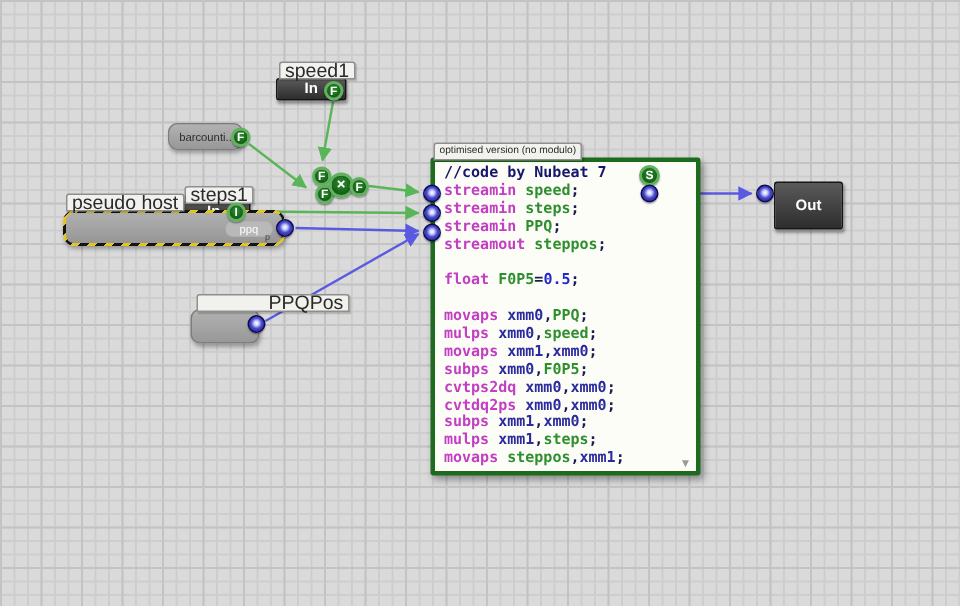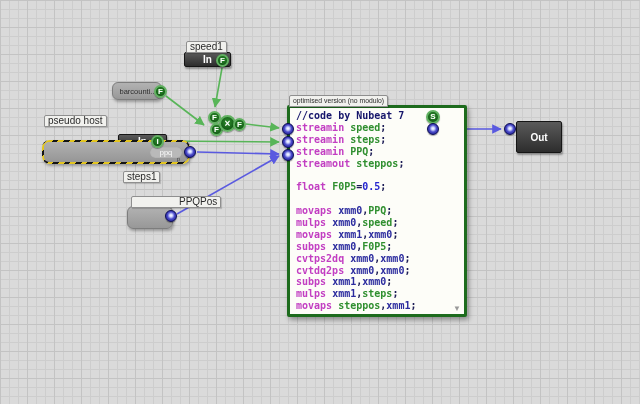--- a/index.html
+++ b/index.html
@@ -7,21 +7,21 @@
   #canvas{position:relative;width:640px;height:404px;
     background-color:#dadada;
     background-image:
       linear-gradient(#c3c3c3 1px, transparent 1px),
       linear-gradient(90deg,#c3c3c3 1px, transparent 1px),
       linear-gradient(#cdcdcd 1px, transparent 1px),
       linear-gradient(90deg,#cdcdcd 1px, transparent 1px);
     background-size:27px 27px,27px 27px,9px 9px,9px 9px;}
   #wires{position:absolute;left:0;top:0;width:640px;height:404px;z-index:1;}
   .tab{position:absolute;z-index:3;background:#f1f1ee;border:1px solid #8f8f8f;
-    font-size:10px;color:#2a2a2a;padding:1px 3px;border-radius:2px 2px 0 0;
+    font-size:13px;color:#2a2a2a;padding:1px 3px;border-radius:2px 2px 0 0;
     box-shadow:1px 1px 1px rgba(0,0,0,.18);white-space:nowrap;line-height:8px;}
   .io-box{position:absolute;z-index:2;background:linear-gradient(180deg,#5a5a5a,#2d2d2d);
     border:1px solid #151515;border-radius:2px;color:#fff;font-weight:bold;font-size:10px;
     display:flex;align-items:center;justify-content:center;
     box-shadow:1px 2px 2px rgba(0,0,0,.35);box-sizing:border-box;}
   .module{position:absolute;z-index:2;background:linear-gradient(180deg,#b2b2b2,#989898);
     border:1px solid #7d7d7d;border-radius:6px;box-shadow:1px 2px 3px rgba(0,0,0,.3);
     box-sizing:border-box;font-size:7.5px;color:#2e2e2e;
     display:flex;align-items:center;justify-content:center;}
   .ants{position:absolute;z-index:2;background:repeating-linear-gradient(135deg,#141414 0 4px,#e3c51f 4px 8px);
@@ -96,29 +96,29 @@
   <div class="conn-green" style="left:210px;top:123px;">
     <span>F</span>
   </div>
   <div class="conn-green conn-x" style="left:219px;top:115px;">
     <span>×</span>
   </div>
   <div class="conn-green" style="left:233px;top:118px;">
     <span>F</span>
   </div>
 
-  <div class="tab" style="left:123px;top:124px;margin-top:47px;">steps1</div>
+  <div class="tab" style="left:123px;top:124px;">steps1</div>
   <div class="io-box" style="left:118px;top:134px;width:49px;height:14px;">
     <span>In</span>
   </div>
   <div class="conn-green" style="left:151px;top:135px;">
     <span>I</span>
   </div>
 
-  <div class="tab" style="left:44px;top:115px;">pseudo host</div>
+  <div class="tab" style="left:44px;top:129px;">pseudo host</div>
   <div class="ants" style="left:42px;top:140px;width:148px;height:24px;">
     <div class="ants-inner">
       <div class="pin-pill">ppq</div>
       <div class="sub-p">p</div>
     </div>
   </div>
   <div class="conn-blue" style="left:184px;top:146px;"></div>
 
   <div class="tab" style="left:131px;top:196px;padding-left:47px;">PPQPos</div>
   <div class="module" style="left:127px;top:206px;width:46px;height:23px;"></div>

